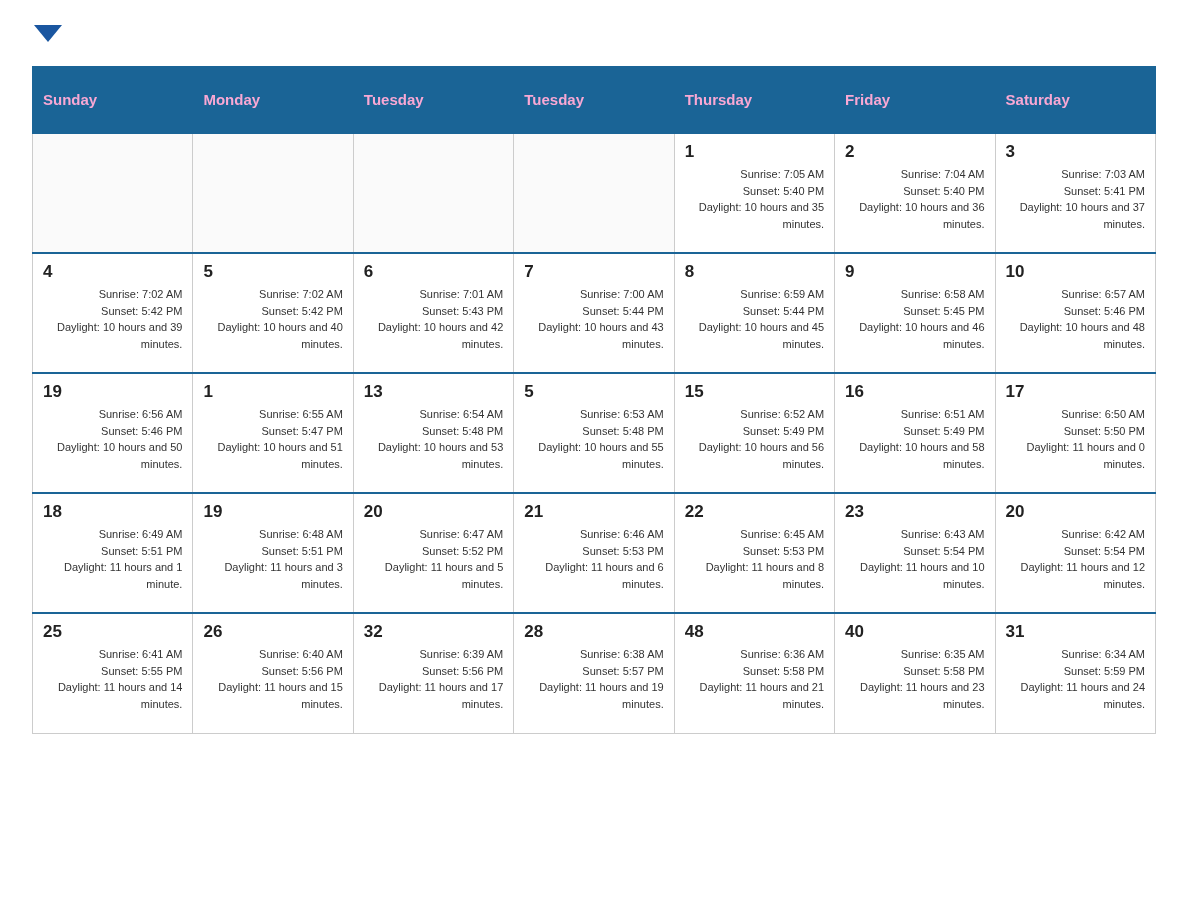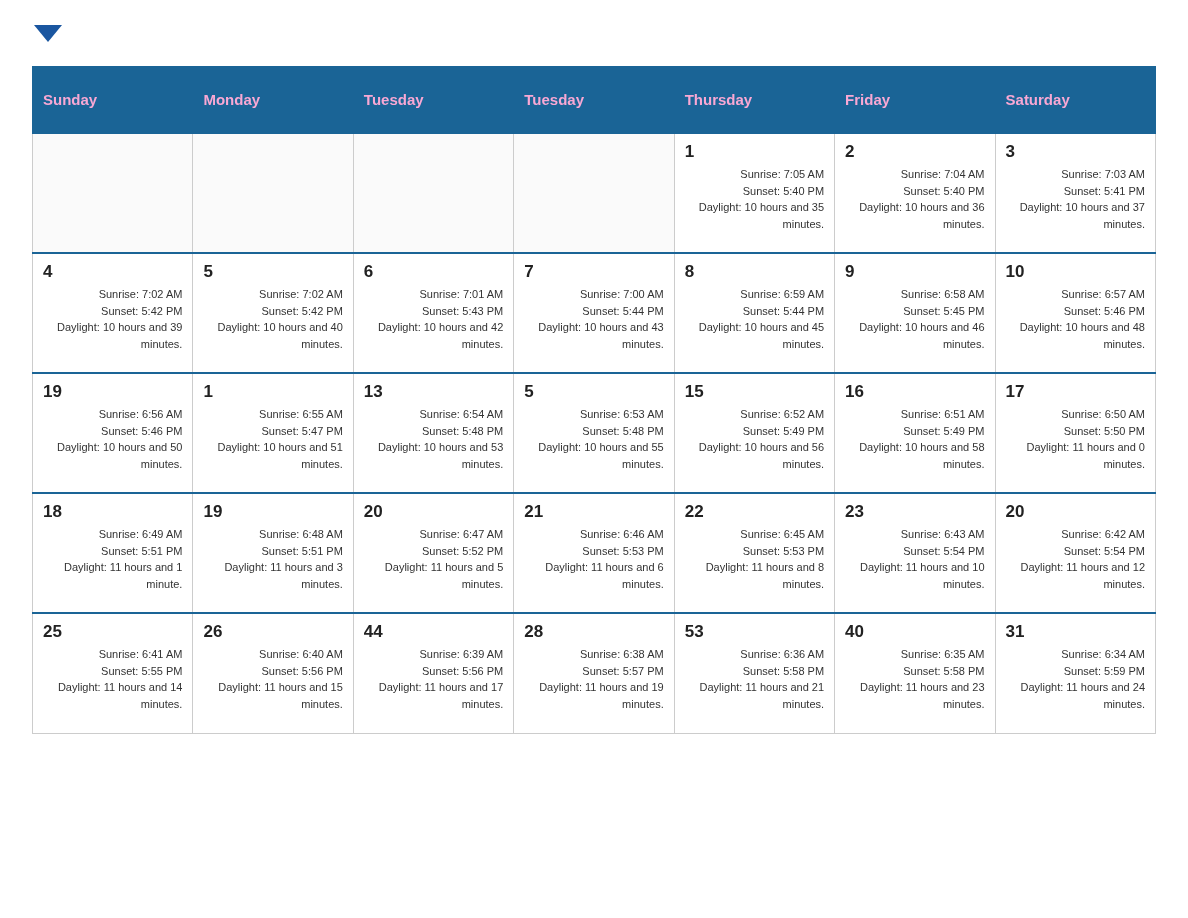--- a/index.html
+++ b/index.html
@@ -234,29 +234,29 @@
       <tr>
         <td>
           <span class="day-number">25</span>
           <div class="day-info">Sunrise: 6:41 AM<br>Sunset: 5:55 PM<br>Daylight: 11 hours and 14 minutes.</div>
         </td>
         <td>
           <span class="day-number">26</span>
           <div class="day-info">Sunrise: 6:40 AM<br>Sunset: 5:56 PM<br>Daylight: 11 hours and 15 minutes.</div>
         </td>
         <td>
-          <span class="day-number">44</span>
+          <span class="day-number">32</span>
           <div class="day-info">Sunrise: 6:39 AM<br>Sunset: 5:56 PM<br>Daylight: 11 hours and 17 minutes.</div>
         </td>
         <td>
           <span class="day-number">28</span>
           <div class="day-info">Sunrise: 6:38 AM<br>Sunset: 5:57 PM<br>Daylight: 11 hours and 19 minutes.</div>
         </td>
         <td>
-          <span class="day-number">53</span>
+          <span class="day-number">48</span>
           <div class="day-info">Sunrise: 6:36 AM<br>Sunset: 5:58 PM<br>Daylight: 11 hours and 21 minutes.</div>
         </td>
         <td>
           <span class="day-number">40</span>
           <div class="day-info">Sunrise: 6:35 AM<br>Sunset: 5:58 PM<br>Daylight: 11 hours and 23 minutes.</div>
         </td>
         <td>
           <span class="day-number">31</span>
           <div class="day-info">Sunrise: 6:34 AM<br>Sunset: 5:59 PM<br>Daylight: 11 hours and 24 minutes.</div>
         </td>

